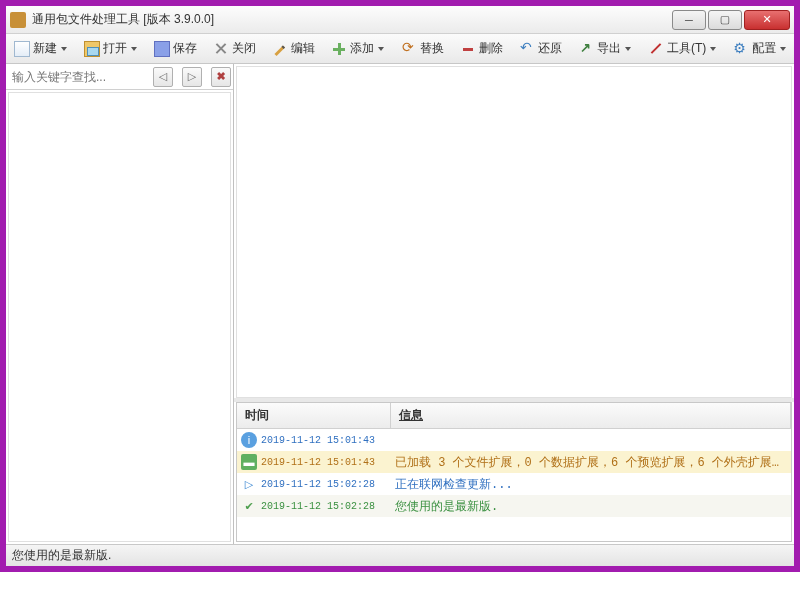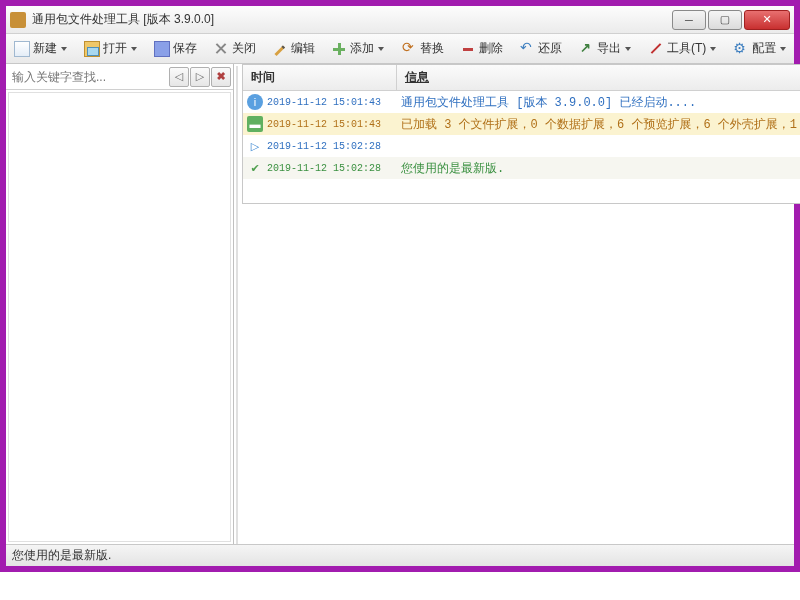--- a/index.html
+++ b/index.html
@@ -37,26 +37,26 @@
 .ico-restore { position: relative; }
 .ico-restore::before { content: "↶"; position: absolute; left: 1px; top: -2px; font-size: 14px; color: #4080c0; }
 .ico-export { position: relative; }
 .ico-export::before { content: "↗"; position: absolute; left: 2px; top: -1px; font-size: 13px; color: #408040; font-weight: bold; }
 .ico-tool { position: relative; }
 .ico-tool::before { content: ""; position: absolute; left: 7px; top: 1px; width: 2px; height: 13px; background: #c03030; transform: rotate(45deg); }
 .ico-config { position: relative; }
 .ico-config::before { content: "⚙"; position: absolute; left: 0; top: -1px; font-size: 14px; color: #4080c0; }
 .body-area { flex: 1; display: flex; background: #fff; min-height: 0; }
 .left-pane { width: 228px; border-right: 1px solid #c0c0c0; display: flex; flex-direction: column; background: #fff; }
-.search-row { height: 26px; border-bottom: 1px solid #d0d0d0; display: flex; align-items: center; padding: 0 2px; gap: 1px; }
+.search-row { height: 26px; border-bottom: 1px solid #d0d0d0; display: flex; align-items: center; padding: 0 2px; gap: 9px; }
 .search-row input { flex: 1; min-width: 0; border: none; outline: none; padding: 2px 4px; font-size: 12px; color: #888; font-family: inherit; }
 .nav-btn { width: 20px; height: 20px; border: 1px solid #b0b0b0; background: linear-gradient(#fafafa,#e6e6e6); display: flex; align-items: center; justify-content: center; font-size: 11px; color: #666; border-radius: 2px; }
 .nav-btn.cancel { color: #b04040; font-weight: bold; }
 .tree { flex: 1; background: #fff; border: 1px solid #e0e0e0; margin: 2px; }
-.right-pane { flex: 1; display: flex; flex-direction: row; min-width: 0; }
+.right-pane { flex: 1; display: flex; flex-direction: column; min-width: 0; }
 .content-area { flex: 1; background: #fff; border: 1px solid #e0e0e0; margin: 2px 2px 0 2px; }
 .splitter-h { height: 4px; background: #e8e8e8; cursor: row-resize; }
 .log-pane { height: 140px; display: flex; flex-direction: column; border: 1px solid #c8c8c8; margin: 0 2px 2px 2px; background: #fff; }
 .log-head { display: flex; background: linear-gradient(#fbfbfb,#ececec); border-bottom: 1px solid #d0d0d0; }
 .log-head .col { padding: 4px 8px; border-right: 1px solid #d0d0d0; font-weight: bold; color: #333; }
 .col-time { width: 154px; flex-shrink: 0; }
 .col-info { flex: 1; text-decoration: underline; }
 .log-rows { flex: 1; overflow: auto; }
 .log-row { display: flex; align-items: center; height: 22px; padding: 0 4px; }
 .log-row.alt { background: #f6f6f0; }
@@ -171,30 +171,30 @@
       <div class="splitter-h"></div>
       <div class="log-pane">
         <div class="log-head">
           <div class="col col-time">时间</div>
           <div class="col col-info">信息</div>
         </div>
         <div class="log-rows" id="log-rows">
             <div class="log-row">
               <span class="ric ric-info">i</span>
               <span class="rt c-blue">2019-11-12 15:01:43</span>
-              <span class="ri c-blue">通用包文件处理工具 [版本 3.9.0.0] 已经启动....</span>
             </div>
             <div class="log-row hl">
               <span class="ric ric-msg">▬</span>
               <span class="rt c-org">2019-11-12 15:01:43</span>
               <span class="ri c-org">已加载 3 个文件扩展，0 个数据扩展，6 个预览扩展，6 个外壳扩展，1 个...</span>
             </div>
             <div class="log-row">
               <span class="ric ric-play">▷</span>
               <span class="rt c-blue">2019-11-12 15:02:28</span>
+              <span class="ri c-blue">正在联网检查更新...</span>
             </div>
             <div class="log-row alt">
               <span class="ric ric-check">✔</span>
               <span class="rt c-grn">2019-11-12 15:02:28</span>
               <span class="ri c-grn">您使用的是最新版.</span>
             </div>
           </div>
       </div>
     </div>
   </div>

